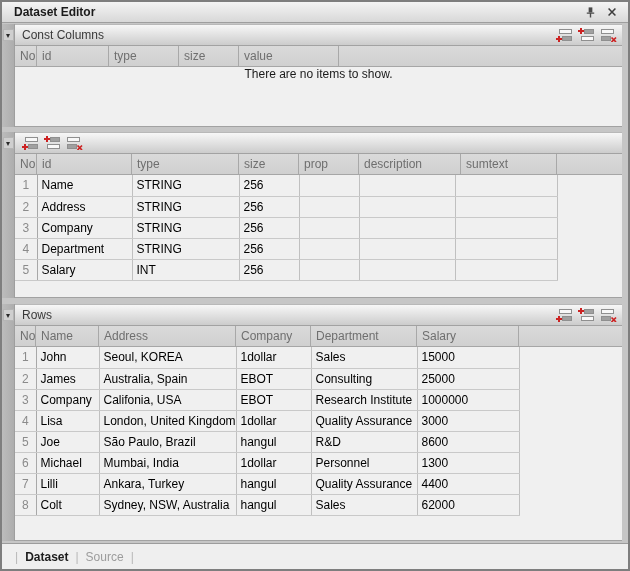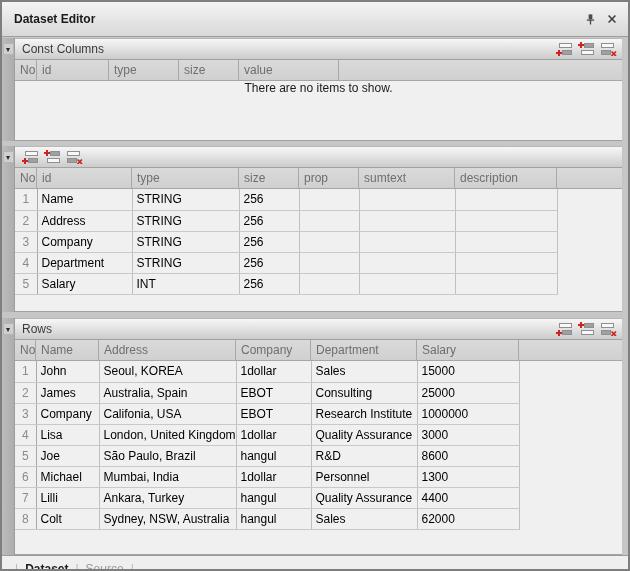--- a/index.html
+++ b/index.html
@@ -9,21 +9,21 @@
     border:2px solid #7e7e7e;
     background:#c6c6c6;
     display:flex; flex-direction:column;
     font-family:"Liberation Sans", sans-serif;
     font-size:12px;
     overflow:hidden;
     position:relative;
   }
   
   .titlebar {
-    height:35px; flex:none;
+    height:21px; flex:none;
     background:linear-gradient(#f4f4f4,#d8d8d8);
     border-bottom:1px solid #9e9e9e;
     display:flex; align-items:center;
     padding:0 8px 0 12px;
   }
   .titlebar .title { flex:1; font-weight:bold; color:#1a1a1a; }
   .tb-ico { width:16px; height:14px; display:flex; align-items:center; justify-content:center; margin-left:6px; cursor:default; }
   
   .section { display:flex; flex:none; margin:0 6px 0 0; }
   .section.s0 { margin-top:1px; }
@@ -194,22 +194,22 @@
           </span>
         </span>
       </div>
       <div class="grid">
         <div class="grid-head">
             <div class="hcell" style="width: 22px;">No</div>
             <div class="hcell" style="width: 95px;">id</div>
             <div class="hcell" style="width: 107px;">type</div>
             <div class="hcell" style="width: 60px;">size</div>
             <div class="hcell" style="width: 60px;">prop</div>
+            <div class="hcell" style="width: 102px;">description</div>
             <div class="hcell" style="width: 96px;">sumtext</div>
-            <div class="hcell" style="width: 102px;">description</div>
             <div class="hcell filler"></div>
           </div>
         <div class="grid-rows">
             <table class="grid" style="width: 542px;">
               <colgroup>
                 <col style="width: 22px;">
                 <col style="width: 95px;">
                 <col style="width: 107px;">
                 <col style="width: 60px;">
                 <col style="width: 60px;">

